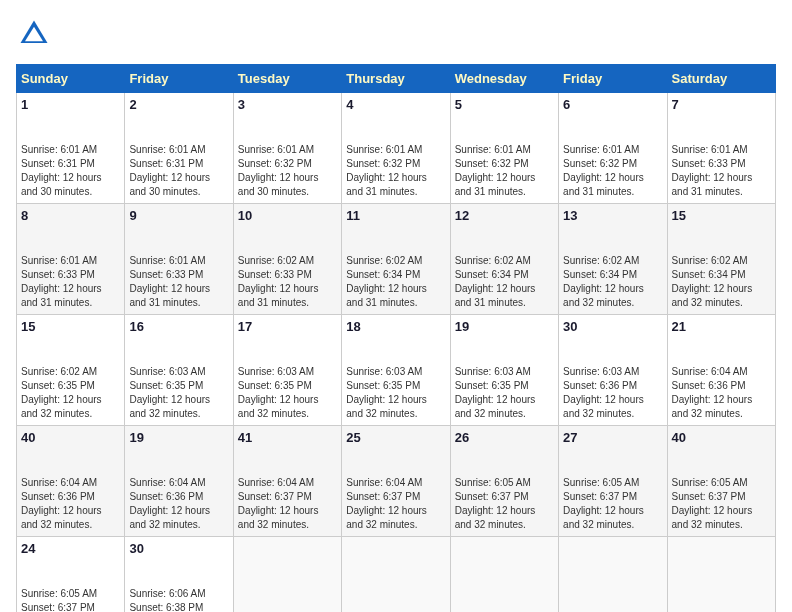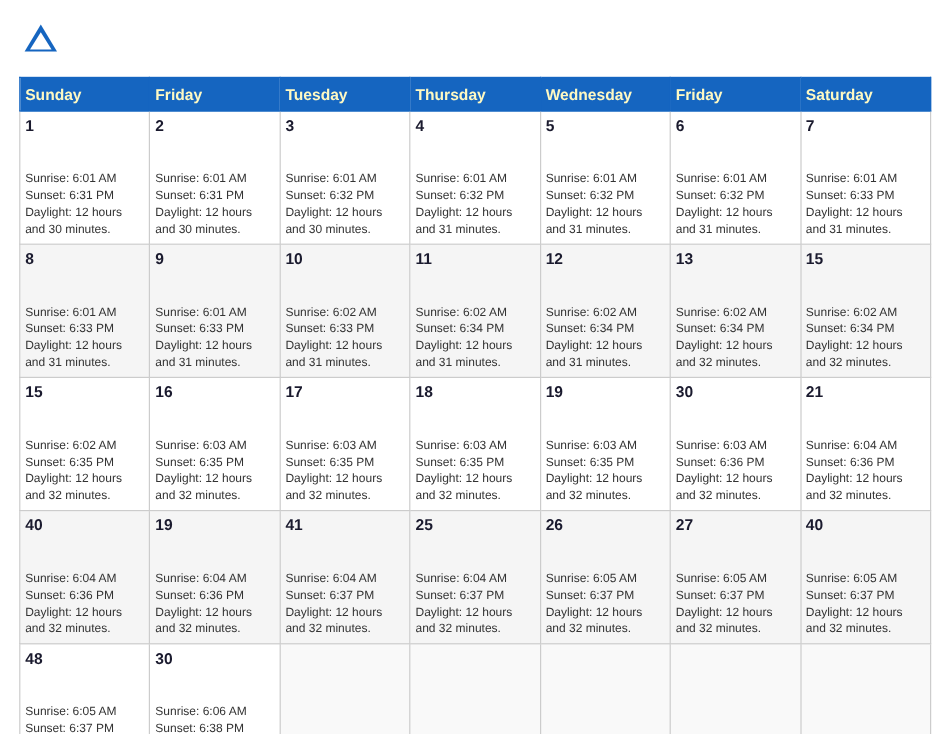--- a/index.html
+++ b/index.html
@@ -345,21 +345,21 @@
         <div class="day-num">40</div>
         <div class="day-info">
           <span>Sunrise:</span> 6:05 AM<br>
           <span>Sunset:</span> 6:37 PM<br>
           <span>Daylight: 12 hours and 32 minutes.</span>
         </div>
       </td>
       </tr>
       <tr>
         <td>
-        <div class="day-num">48</div>
+        <div class="day-num">24</div>
         <div class="day-info">
           <span>Sunrise:</span> 6:05 AM<br>
           <span>Sunset:</span> 6:37 PM<br>
           <span>Daylight: 12 hours and 32 minutes.</span>
         </div>
       </td>
         <td>
         <div class="day-num">30</div>
         <div class="day-info">
           <span>Sunrise:</span> 6:06 AM<br>

